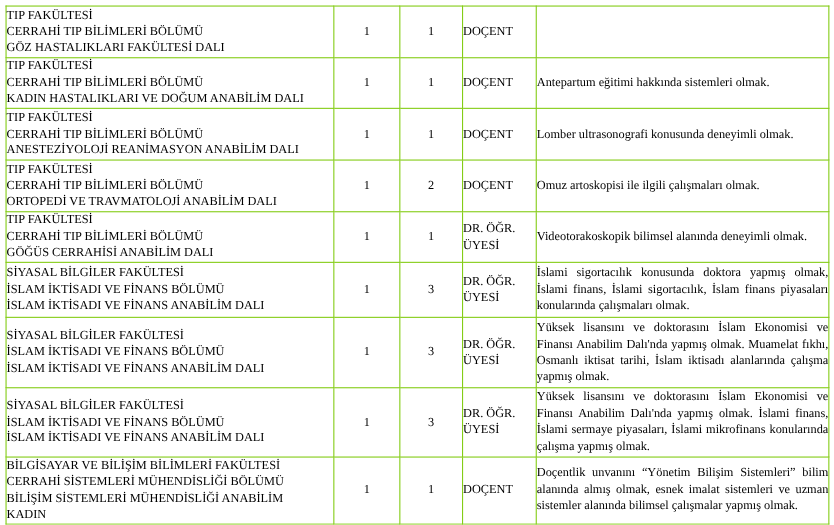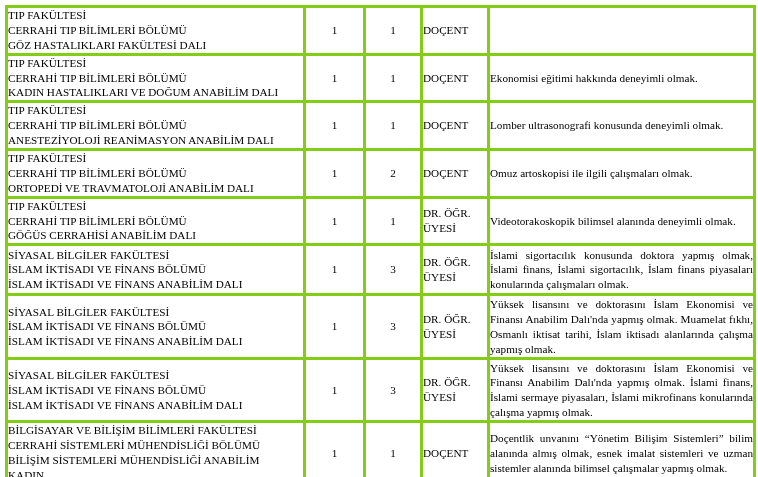--- a/index.html
+++ b/index.html
@@ -23,21 +23,21 @@
   table.positions {
     position: absolute;
     left: 5px;
     top: 5px;
     width: 748px;
     border-collapse: collapse;
     table-layout: fixed;
     background: #ffffff;
   }
   table.positions td {
-    border: 3px solid #84cc16;
+    border: 1px solid #84cc16;
     padding: 0;
     vertical-align: middle;
     font-size: 11.2px;
     line-height: 1.33;
   }
   col.c-unit   { width: 298px; }
   col.c-count1 { width: 60px; }
   col.c-count2 { width: 57px; }
   col.c-title  { width: 67px; }
   col.c-desc   { width: 266px; }
@@ -102,21 +102,21 @@
 
       <tr style="height:46px">
         <td class="unit-cell">
           <span class="line">TIP FAKÜLTESİ</span>
           <span class="line">CERRAHİ TIP BİLİMLERİ BÖLÜMÜ</span>
           <span class="line">KADIN HASTALIKLARI VE DOĞUM ANABİLİM DALI</span>
         </td>
         <td class="num-cell">1</td>
         <td class="num-cell">1</td>
         <td class="title-cell">DOÇENT</td>
-        <td class="desc-cell">Ekonomisi eğitimi hakkında deneyimli olmak.</td>
+        <td class="desc-cell">Antepartum eğitimi hakkında sistemleri olmak.</td>
       </tr>
 
       <tr style="height:47px">
         <td class="unit-cell">
           <span class="line">TIP FAKÜLTESİ</span>
           <span class="line">CERRAHİ TIP BİLİMLERİ BÖLÜMÜ</span>
           <span class="line">ANESTEZİYOLOJİ REANİMASYON ANABİLİM DALI</span>
         </td>
         <td class="num-cell">1</td>
         <td class="num-cell">1</td>

